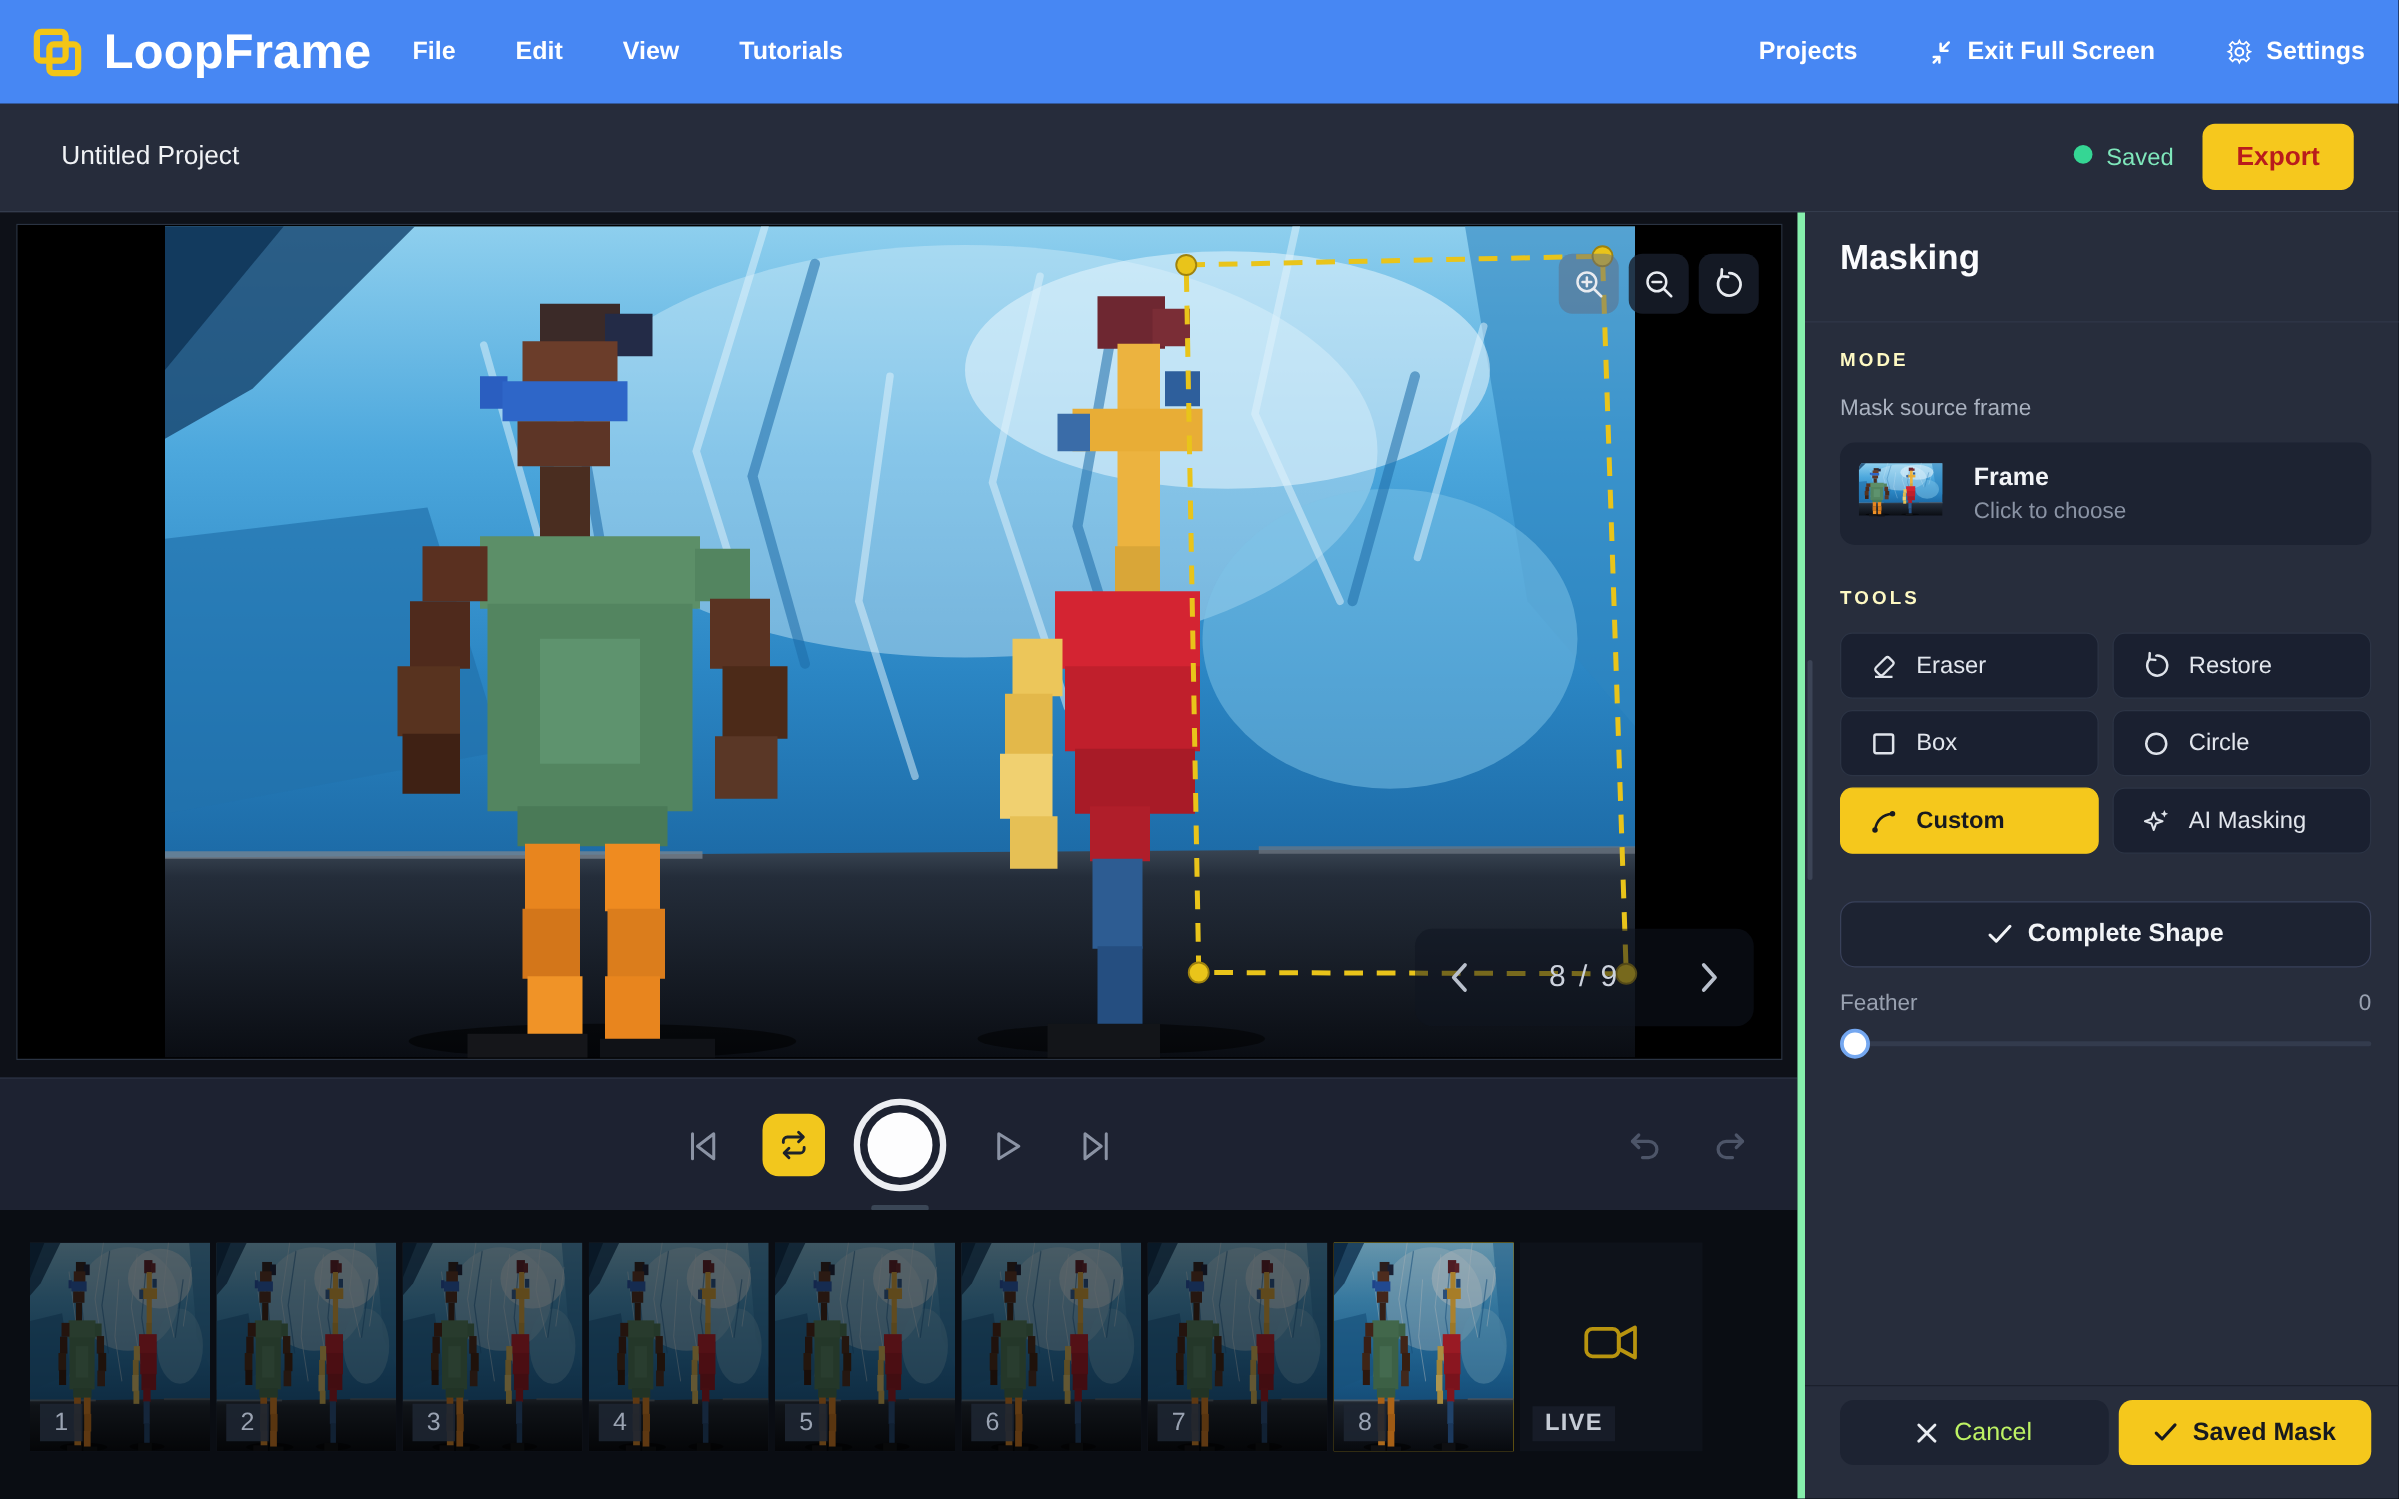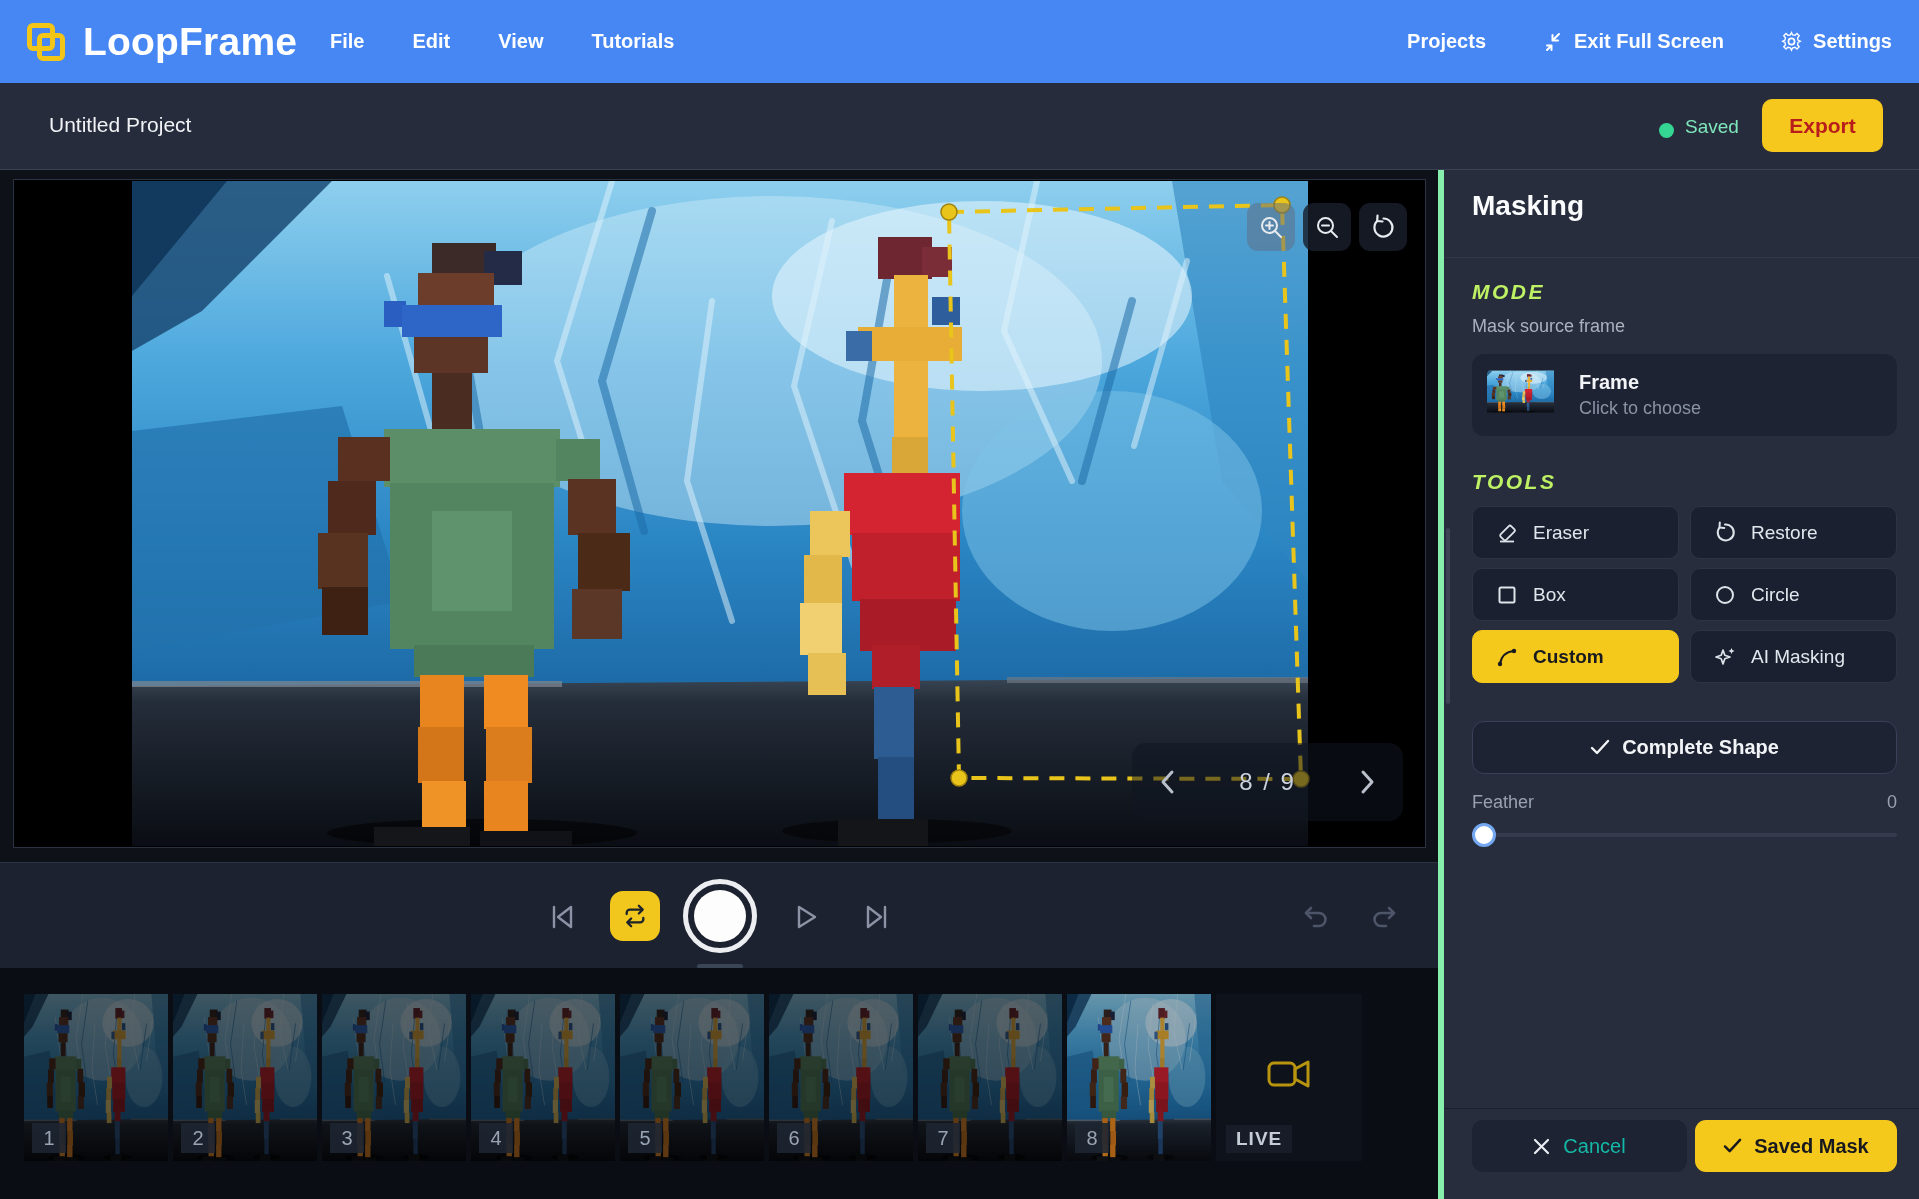--- a/index.html
+++ b/index.html
@@ -16,21 +16,21 @@
   .app-name{color:#fff;font-size:39px;font-weight:bold;letter-spacing:.2px;}
   .menus{position:absolute;left:330px;top:0;height:83px;display:flex;align-items:center;gap:48px;}
   .menu-item{color:#fff;font-size:20px;font-weight:600;cursor:default;}
   .topbar-right{position:absolute;right:27px;top:0;height:83px;display:flex;align-items:center;gap:56px;}
   .topbar-link{color:#fff;font-size:20px;font-weight:600;display:flex;align-items:center;gap:10px;}
   .ticon{display:inline-flex;align-items:center;justify-content:center;}
 
   
   .projectbar{position:absolute;left:0;top:83px;width:1919px;height:87px;background:#262c3b;border-bottom:1px solid #3a4254;}
   .project-title{position:absolute;left:49px;top:30px;color:#f0f2f5;font-size:21px;}
-  .saved{position:absolute;left:1659px;top:33px;display:flex;align-items:flex-end;gap:11px;}
+  .saved{position:absolute;left:1659px;top:33px;display:flex;align-items:flex-start;gap:11px;}
   .saved-dot{width:15px;height:15px;border-radius:50%;background:#35d694;}
   .saved-text{color:#7fe7bb;font-size:19px;}
   .export-btn{position:absolute;left:1762px;top:16px;width:121px;height:53px;background:#f6c81d;border-radius:10px;display:flex;align-items:center;justify-content:center;color:#b91c1c;font-size:21px;font-weight:bold;}
 
   
   .workspace{position:absolute;left:0;top:170px;width:1438px;height:692px;background:#0e1118;}
   .canvas{position:absolute;left:13px;top:9px;width:1413px;height:669px;background:#000;border:1px solid #2a3342;display:flex;align-items:center;justify-content:center;}
   .photo-svg{width:1176px;height:665px;display:block;}
   .selection-svg{position:absolute;left:0;top:0;width:1413px;height:669px;pointer-events:none;}
   .zoom-controls{position:absolute;left:1233px;top:23px;display:flex;gap:8px;}
@@ -55,38 +55,38 @@
   .thumb.selected svg{filter:brightness(.72);}
   .frame-badge{position:absolute;left:8px;bottom:8px;min-width:34px;height:30px;padding:0 8px;background:rgba(30,37,50,.88);color:#9aa3b2;font-size:20px;display:flex;align-items:center;justify-content:center;}
   .live-tile{position:absolute;left:1216px;top:26px;width:146px;height:167px;background:rgba(18,23,33,.55);}
   .live-badge{position:absolute;left:10px;bottom:8px;padding:3px 10px;background:rgba(25,31,43,.85);color:#c6ccd6;font-size:19px;font-weight:bold;letter-spacing:1px;}
   .live-cam{position:absolute;left:50px;top:60px;}
 
   
   .sidebar{position:absolute;left:1438px;top:170px;width:481px;height:1029px;background:#272d3c;border-left:6px solid #86efac;}
   .sb-title{position:absolute;left:28px;top:20px;color:#fbfcfe;font-size:28px;font-weight:bold;}
   .sb-divider{position:absolute;left:0;top:87px;width:481px;height:1px;background:#303748;}
-  .sb-label{position:absolute;color:#bef264;font-size:21px;letter-spacing:2.5px;font-weight:600;font-style:italic;}
+  .sb-label{position:absolute;color:#fef9c3;font-size:15px;letter-spacing:2.5px;font-weight:600;}
   .sb-sublabel{position:absolute;left:28px;top:146px;color:#a9b1bf;font-size:18px;text-align:center;}
   .frame-card{position:absolute;left:28px;top:184px;width:425px;height:82px;background:#1d2332;border-radius:12px;display:flex;align-items:center;padding:0 15px;gap:18px;}
   .frame-card-thumb{width:74px;height:54px;border-radius:8px;overflow:hidden;flex:none;}
   .frame-card-thumb svg{width:100%;height:100%;display:block;}
   .frame-card-title{color:#f2f4f7;font-size:20px;font-weight:bold;margin-bottom:4px;}
   .frame-card-sub{color:#8a93a4;font-size:18px;}
   .toolgrid{position:absolute;left:28px;top:336px;width:425px;}
   .toolbtn{position:absolute;width:207px;height:53px;background:#1a2030;border:1px solid #2c3445;border-radius:10px;display:flex;align-items:center;padding-left:22px;gap:14px;color:#e2e6ed;font-size:19px;}
   .toolbtn.active{background:#f5c81c;border-color:#f5c81c;color:#181a1f;font-weight:bold;}
   .complete-btn{position:absolute;left:28px;top:551px;width:425px;height:53px;background:#1d2332;border:1px solid #39415a;border-radius:12px;display:flex;align-items:center;justify-content:center;gap:12px;color:#f2f4f7;font-size:20px;font-weight:600;}
   .feather-row{position:absolute;left:28px;top:622px;width:425px;display:flex;justify-content:space-between;color:#99a1b0;font-size:18px;}
   .slider{position:absolute;left:28px;top:652px;width:425px;height:26px;}
   .slider .track{position:absolute;left:0;top:11px;width:100%;height:4px;background:#333b4d;border-radius:2px;}
   .slider .thumb-dot{position:absolute;left:0;top:1px;width:24px;height:24px;border-radius:50%;background:#fff;border:3px solid #74a7f0;}
   .sb-scrollbar{position:absolute;left:2px;top:358px;width:4px;height:176px;background:#3c4456;border-radius:2px;}
   .sb-footer-line{position:absolute;left:0;top:938px;width:481px;height:1px;background:#1b202c;}
-  .cancel-btn{position:absolute;left:28px;top:950px;width:215px;height:52px;background:#1d2332;border-radius:11px;display:flex;align-items:center;justify-content:center;gap:13px;color:#14b8a6;font-size:20px;}
+  .cancel-btn{position:absolute;left:28px;top:950px;width:215px;height:52px;background:#1d2332;border-radius:11px;display:flex;align-items:center;justify-content:center;gap:13px;color:#bef264;font-size:20px;}
   .apply-btn{position:absolute;left:251px;top:950px;width:202px;height:52px;background:#f5c81c;border-radius:11px;display:flex;align-items:center;justify-content:center;gap:12px;color:#17191f;font-size:20px;font-weight:bold;}
 </style>
 </head>
 <body>
 
 <div class="stage">
 
   <svg width="0" height="0" style="position:absolute">
     <defs>
       <linearGradient id="bgG" x1="0" y1="0" x2="0" y2="1">

